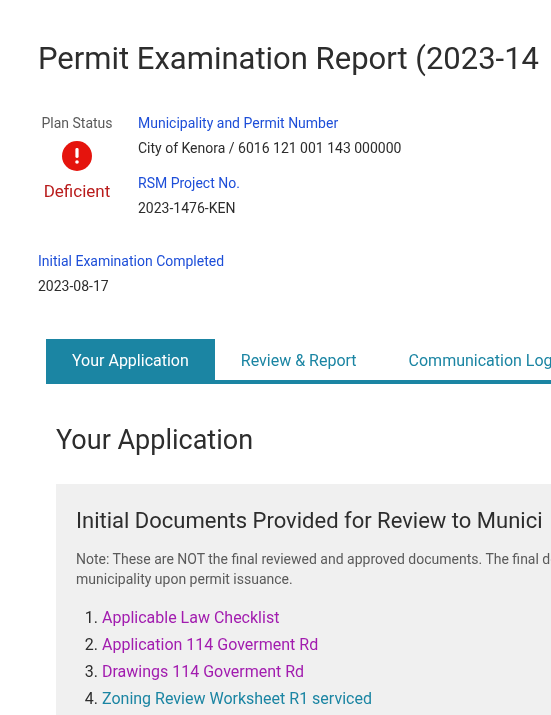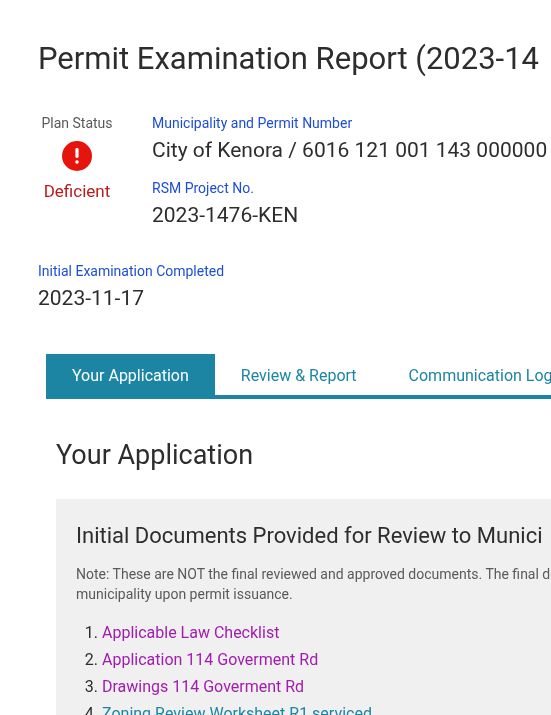--- a/index.html
+++ b/index.html
@@ -15,21 +15,21 @@
   }
   .title {
     font-size: 31px;
     font-weight: 400;
     color: #2d2d2d;
     white-space: nowrap;
     margin-bottom: 38px;
   }
   .header-grid {
     display: flex;
-    gap: 36px;
+    gap: 22px;
     margin-bottom: 18px;
   }
   .status-col {
     display: flex;
     flex-direction: column;
     align-items: center;
     width: 78px;
     flex-shrink: 0;
   }
   .label {
@@ -57,21 +57,21 @@
     flex: 1;
   }
   .info-block { margin-bottom: 18px; }
   .info-label {
     font-size: 14px;
     color: #1d4ed8;
     margin-bottom: 7px;
     display: block;
   }
   .info-value {
-    font-size: 21px;
+    font-size: 14px;
     color: #2d2d2d;
     white-space: nowrap;
   }
   .exam-block {
     margin-bottom: 44px;
   }
   .tabs {
     display: flex;
     border-bottom: 4px solid #1b85a3;
     margin-left: 8px;
@@ -161,21 +161,21 @@
       </div>
       <div class="info-block">
         <span class="info-label">RSM Project No.</span>
         <span class="info-value">2023-1476-KEN</span>
       </div>
     </div>
   </div>
 
   <div class="exam-block">
     <span class="info-label">Initial Examination Completed</span>
-    <span class="info-value">2023-11-17</span>
+    <span class="info-value">2023-08-17</span>
   </div>
 
   <div class="tabs">
     <div class="tab active">Your Application</div>
     <div class="tab inactive">Review &amp; Report</div>
     <div class="tab inactive">Communication Log</div>
   </div>
 
   <h2 class="section-heading">Your Application</h2>
 

